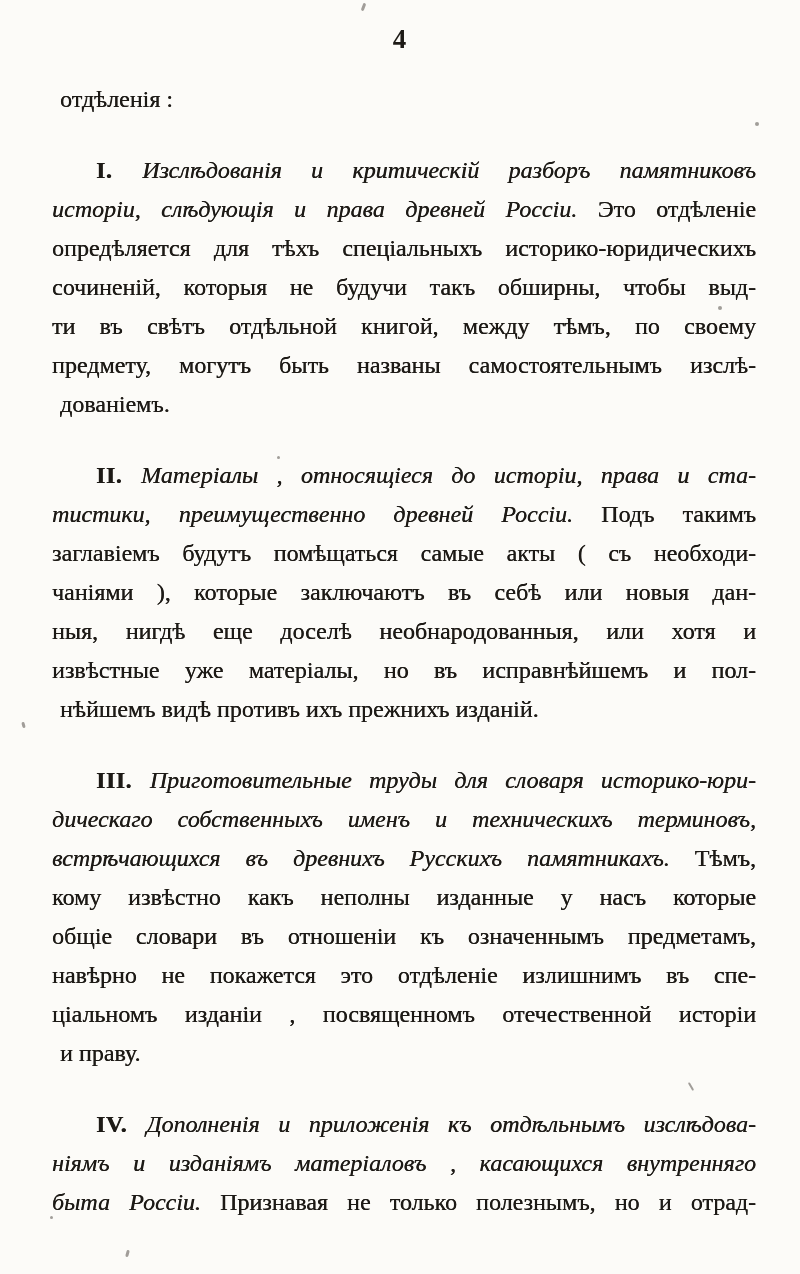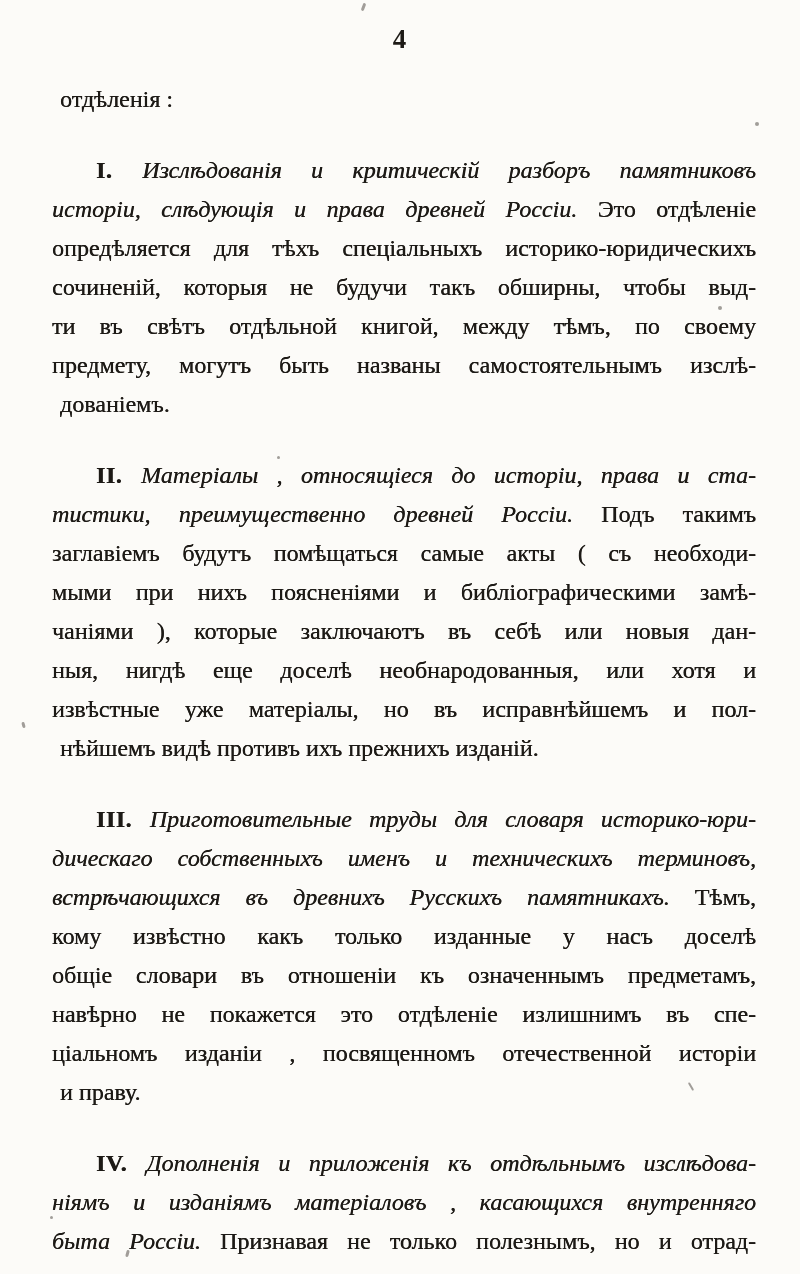--- a/index.html
+++ b/index.html
@@ -68,31 +68,30 @@
         <div class="line"><span class="ro">опредѣляется для тѣхъ спеціальныхъ историко-юридическихъ</span></div>
         <div class="line"><span class="ro">сочиненій, которыя не будучи такъ обширны, чтобы выд-</span></div>
         <div class="line"><span class="ro">ти въ свѣтъ отдѣльной книгой, между тѣмъ, по своему</span></div>
         <div class="line"><span class="ro">предмету, могутъ быть названы самостоятельнымъ изслѣ-</span></div>
         <div class="line final"><span class="ro">дованіемъ.</span></div>
       </div>
       <div class="para">
         <div class="line indent"><span class="num">II. </span><span class="it">Матеріалы , относящіеся до исторіи, права и ста-</span></div>
         <div class="line"><span class="it">тистики, преимущественно древней Россіи.</span><span class="ro"> Подъ такимъ</span></div>
         <div class="line"><span class="ro">заглавіемъ будутъ помѣщаться самые акты ( съ необходи-</span></div>
-        <div class="line"><span class="ro">мыми при нихъ поясненіями и библіографическими замѣ-</span></div>
         <div class="line"><span class="ro">чаніями ), которые заключаютъ въ себѣ или новыя дан-</span></div>
         <div class="line"><span class="ro">ныя, нигдѣ еще доселѣ необнародованныя, или хотя и</span></div>
         <div class="line"><span class="ro">извѣстные уже матеріалы, но въ исправнѣйшемъ и пол-</span></div>
         <div class="line final"><span class="ro">нѣйшемъ видѣ противъ ихъ прежнихъ изданій.</span></div>
       </div>
       <div class="para">
         <div class="line indent"><span class="num">III. </span><span class="it">Приготовительные труды для словаря историко-юри-</span></div>
         <div class="line"><span class="it">дическаго собственныхъ именъ и техническихъ терминовъ,</span></div>
         <div class="line"><span class="it">встрѣчающихся въ древнихъ Русскихъ памятникахъ.</span><span class="ro"> Тѣмъ,</span></div>
-        <div class="line"><span class="ro">кому извѣстно какъ только изданные у насъ доселѣ</span></div>
+        <div class="line"><span class="ro">кому извѣстно какъ неполны изданные у насъ которые</span></div>
         <div class="line"><span class="ro">общіе словари въ отношеніи къ означеннымъ предметамъ,</span></div>
         <div class="line"><span class="ro">навѣрно не покажется это отдѣленіе излишнимъ въ спе-</span></div>
         <div class="line"><span class="ro">ціальномъ изданіи , посвященномъ отечественной исторіи</span></div>
         <div class="line final"><span class="ro">и праву.</span></div>
       </div>
       <div class="para">
         <div class="line indent"><span class="num">IV. </span><span class="it">Дополненія и приложенія къ отдѣльнымъ изслѣдова-</span></div>
         <div class="line"><span class="it">ніямъ и изданіямъ матеріаловъ , касающихся внутренняго</span></div>
         <div class="line"><span class="it">быта Россіи.</span><span class="ro"> Признавая не только полезнымъ, но и отрад-</span></div>
       </div>

